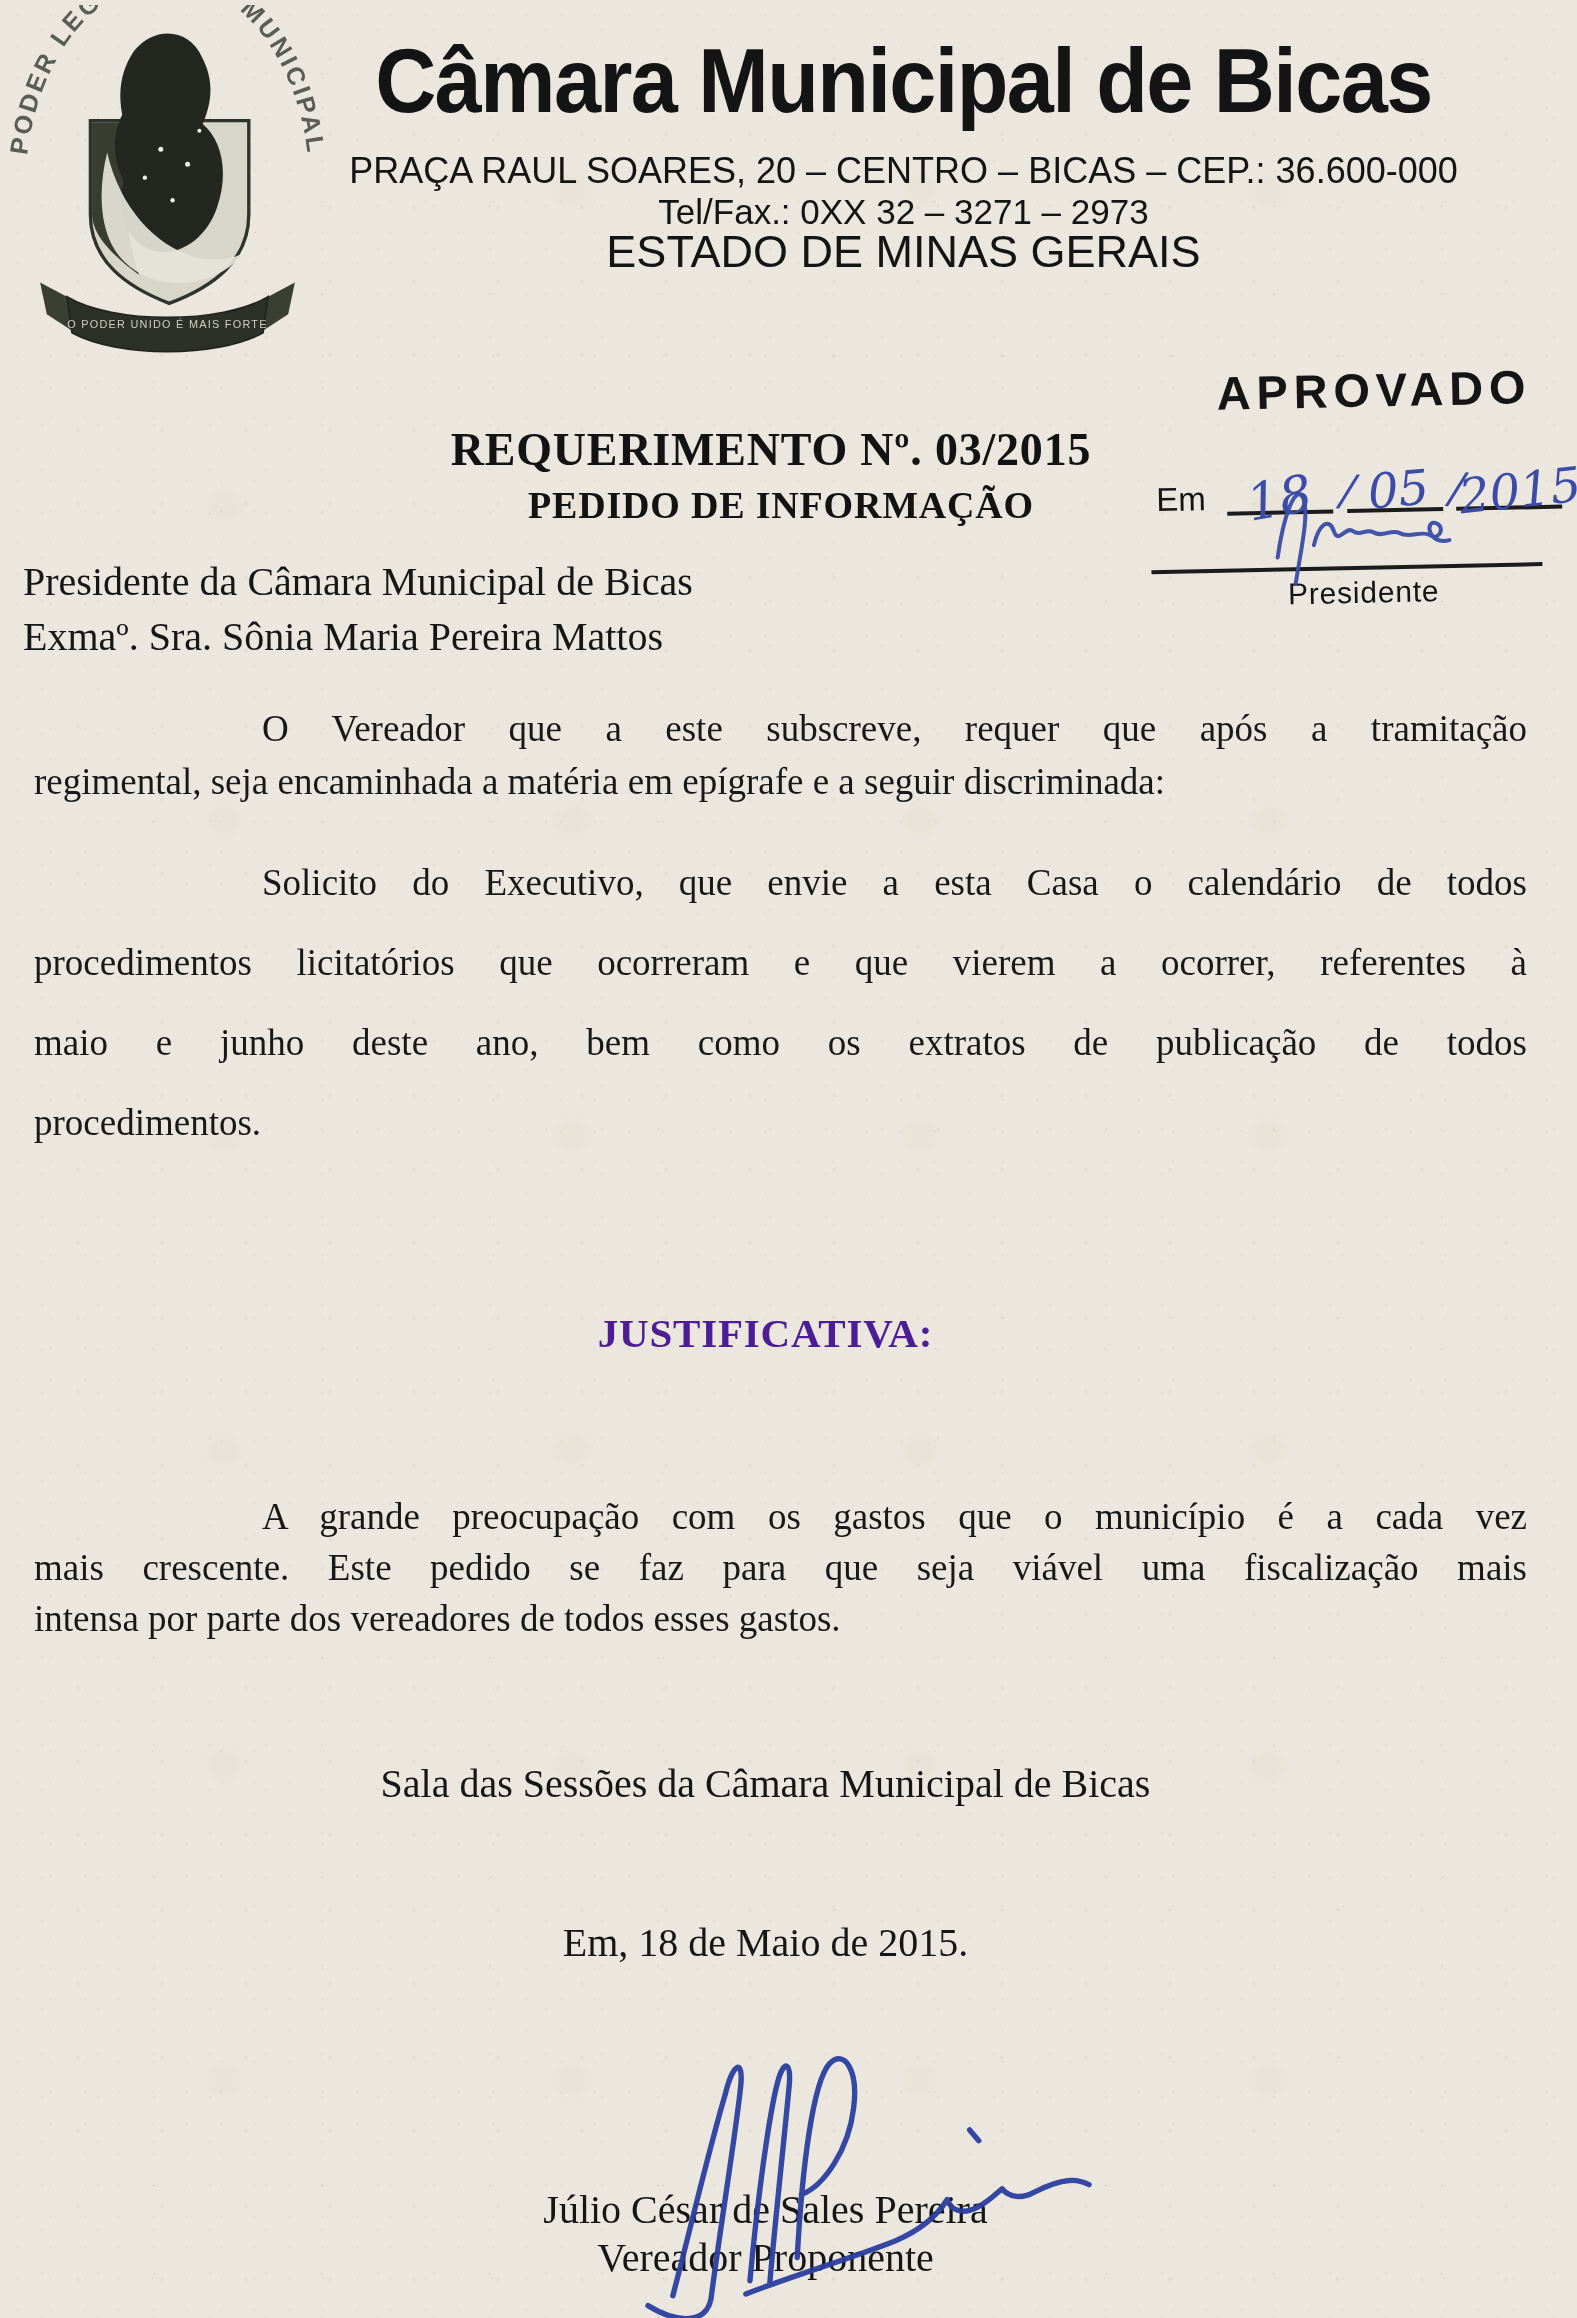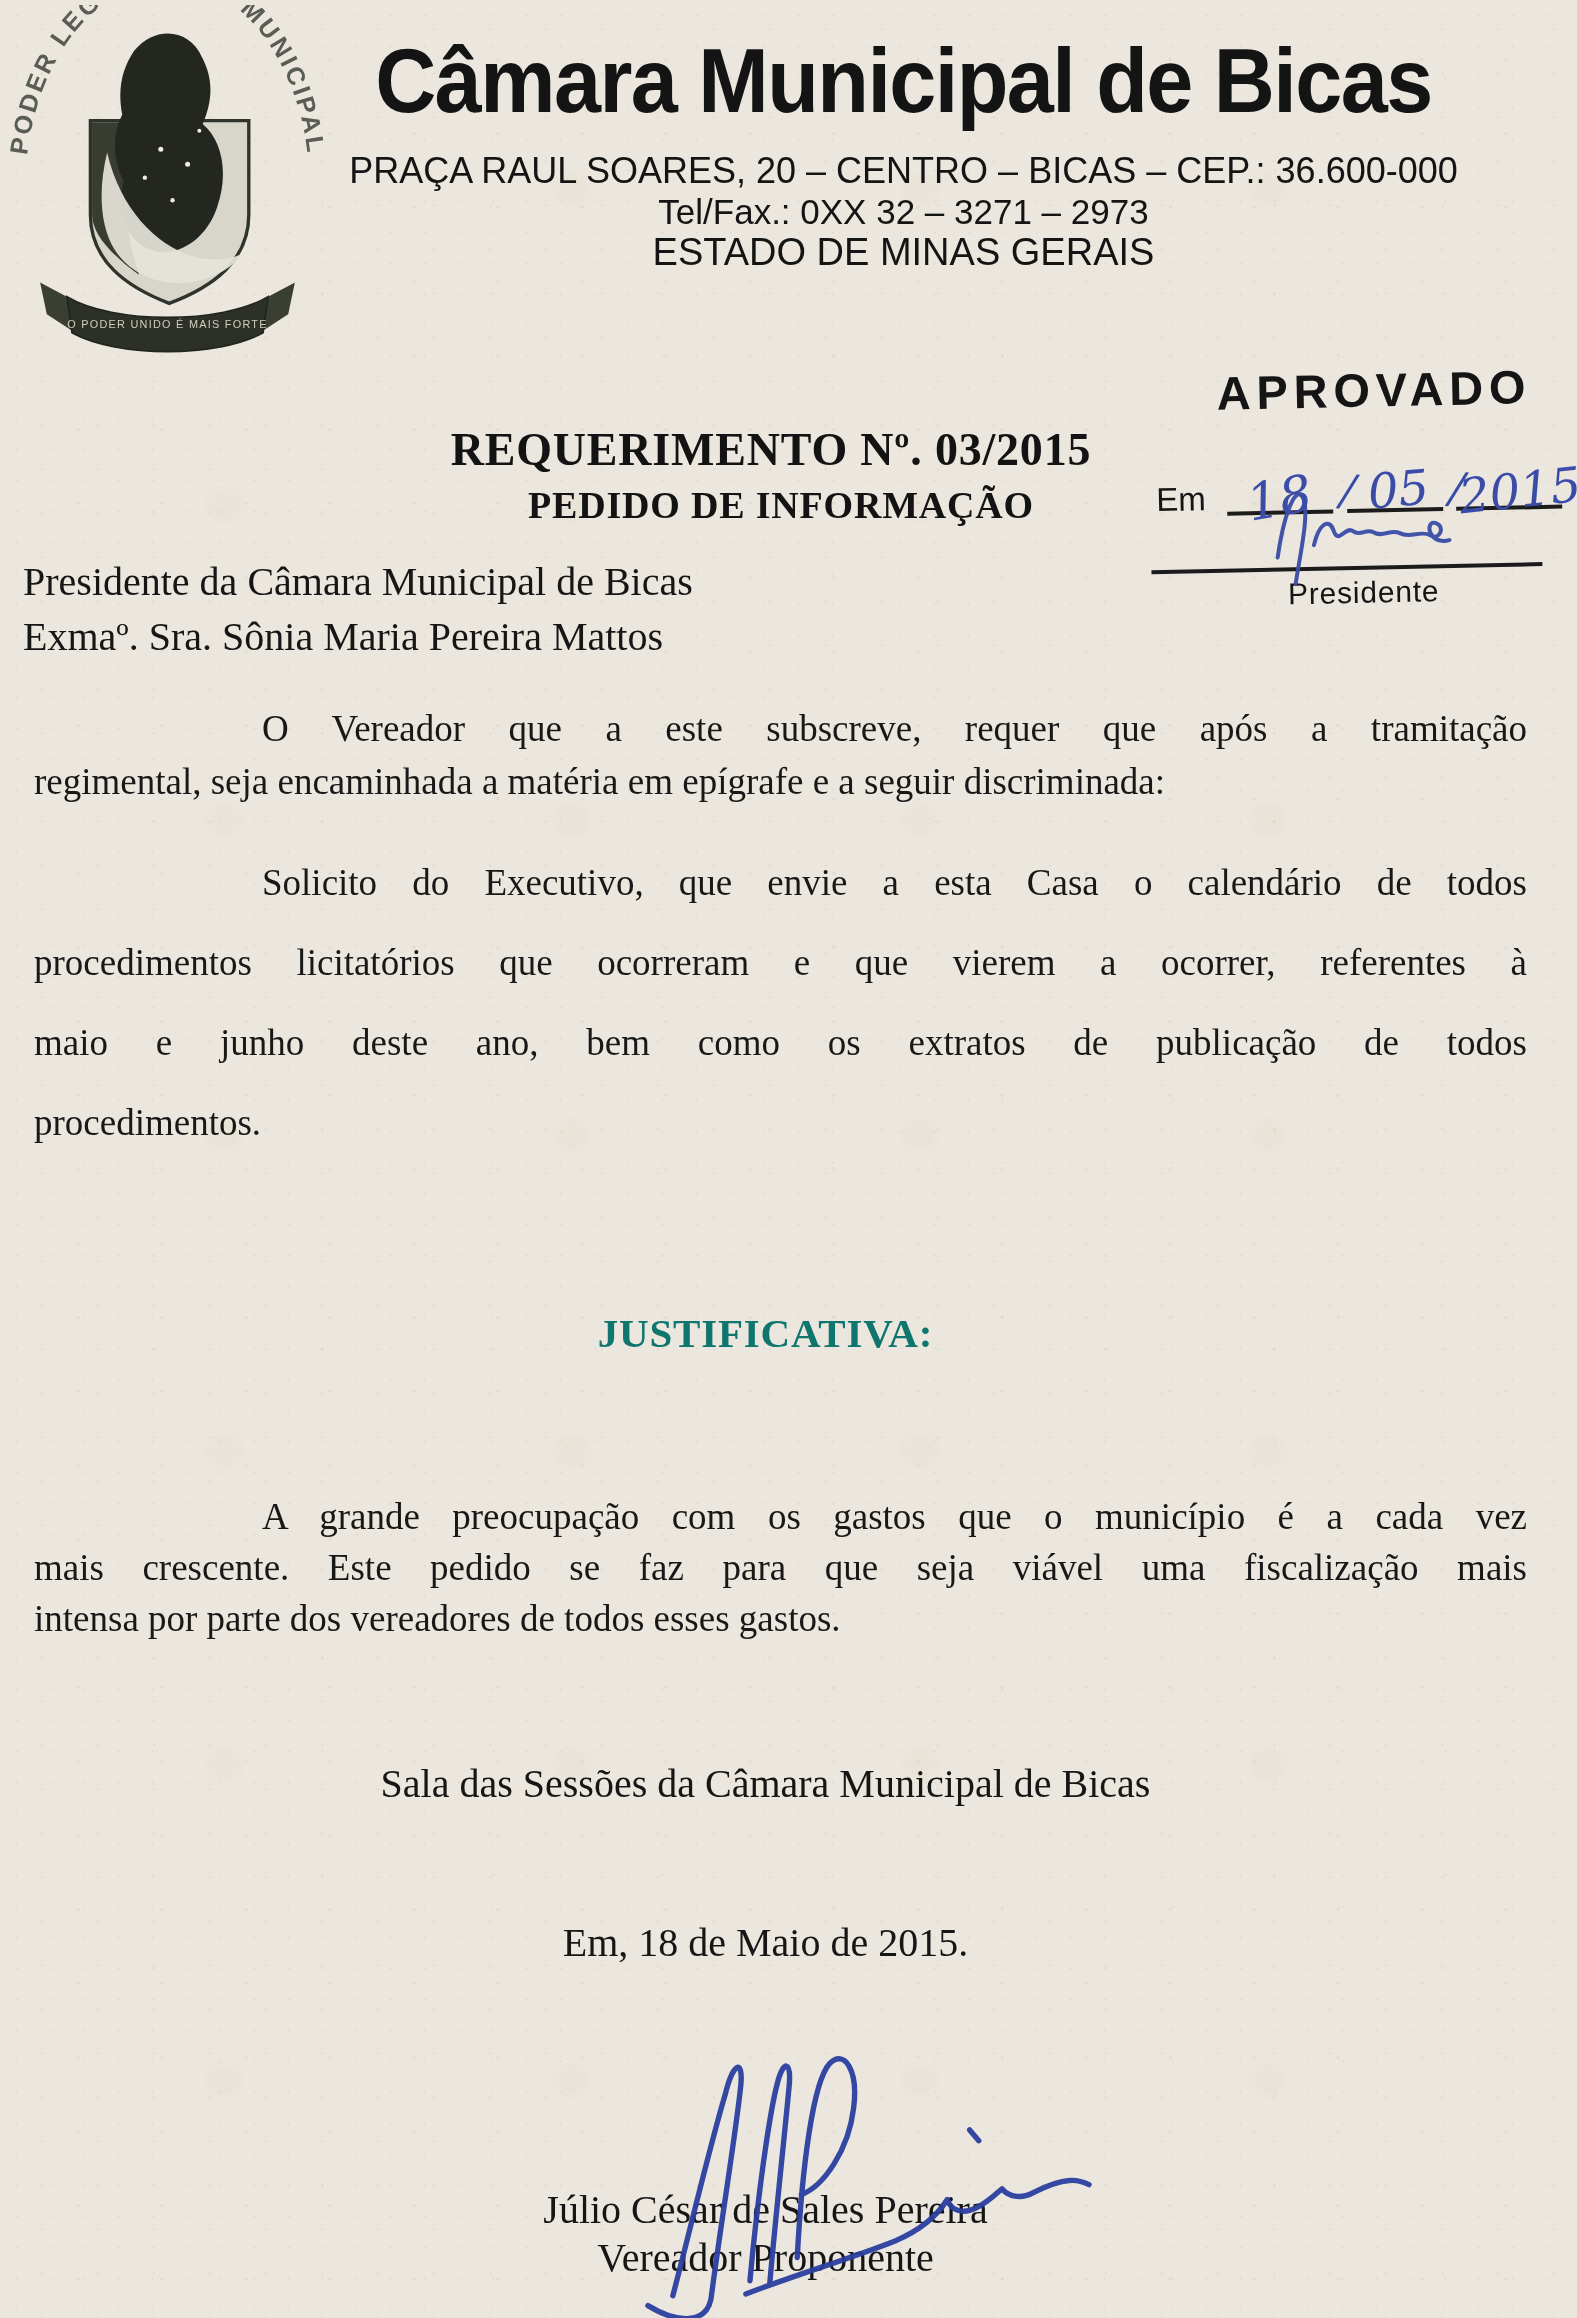--- a/index.html
+++ b/index.html
@@ -25,21 +25,21 @@
   .header-text {
     left:323px; top:31.5px; width:1161px; text-align:center;
     font-family:"Liberation Sans", sans-serif; color:#141414;
   }
   .org-name {
     font-size:91px; font-weight:bold; letter-spacing:-1.7px; line-height:98px;
     transform:scaleX(.93); transform-origin:50% 50%; white-space:nowrap;
   }
   .address  { font-size:36px; line-height:43px; margin-top:19px; white-space:nowrap; }
   .telfax   { font-size:35px; line-height:40px; }
-  .state    { font-size:38px; line-height:40px; }
+  .state    { font-size:45px; line-height:40px; }
 
   
   .doc-title {
     left:0; top:424px; width:1542px; text-align:center;
     font-weight:bold; color:#131313;
   }
   .doc-title .t1 { font-size:46px; line-height:51px; letter-spacing:0.8px; }
   .doc-title .t2 { font-size:38px; line-height:51px; letter-spacing:0.8px; margin-top:5px;padding-left:20px; }
 
   
@@ -70,21 +70,21 @@
   .para .line { text-align:justify; text-align-last:justify; white-space:normal;margin-left:11px; }
   .para .line.last { text-align-last:left; }
   .para.indent .line.first { padding-left:228px; }
   .p1 { top:702px;  } .p1 .line { line-height:53px; }
   .p2 { top:843px; } .p2 .line { line-height:80px; }
   .p3 { top:1491px; } .p3 .line { line-height:51px; }
   .p2 .line.first.last, .p2 .line:only-child { text-align-last:left; }
 
   .justificativa {
     left:0; top:1309px; width:1531px; text-align:center;
-    font-size:41px; font-weight:bold; letter-spacing:0.8px; color:#0f766e;
+    font-size:41px; font-weight:bold; letter-spacing:0.8px; color:#4c1d95;
   }
 
   
   .centerline { left:0; width:1531px; text-align:center; font-size:40px; color:#161616; }
   .sala   { top:1760px; }
   .emdate { top:1919px; }
   .signer-name { top:2186px; }
   .signer-role { top:2234px; }
 
   .main-sig { left:580px; top:2032px; width:514px; height:287px; overflow:visible; z-index:5; }

